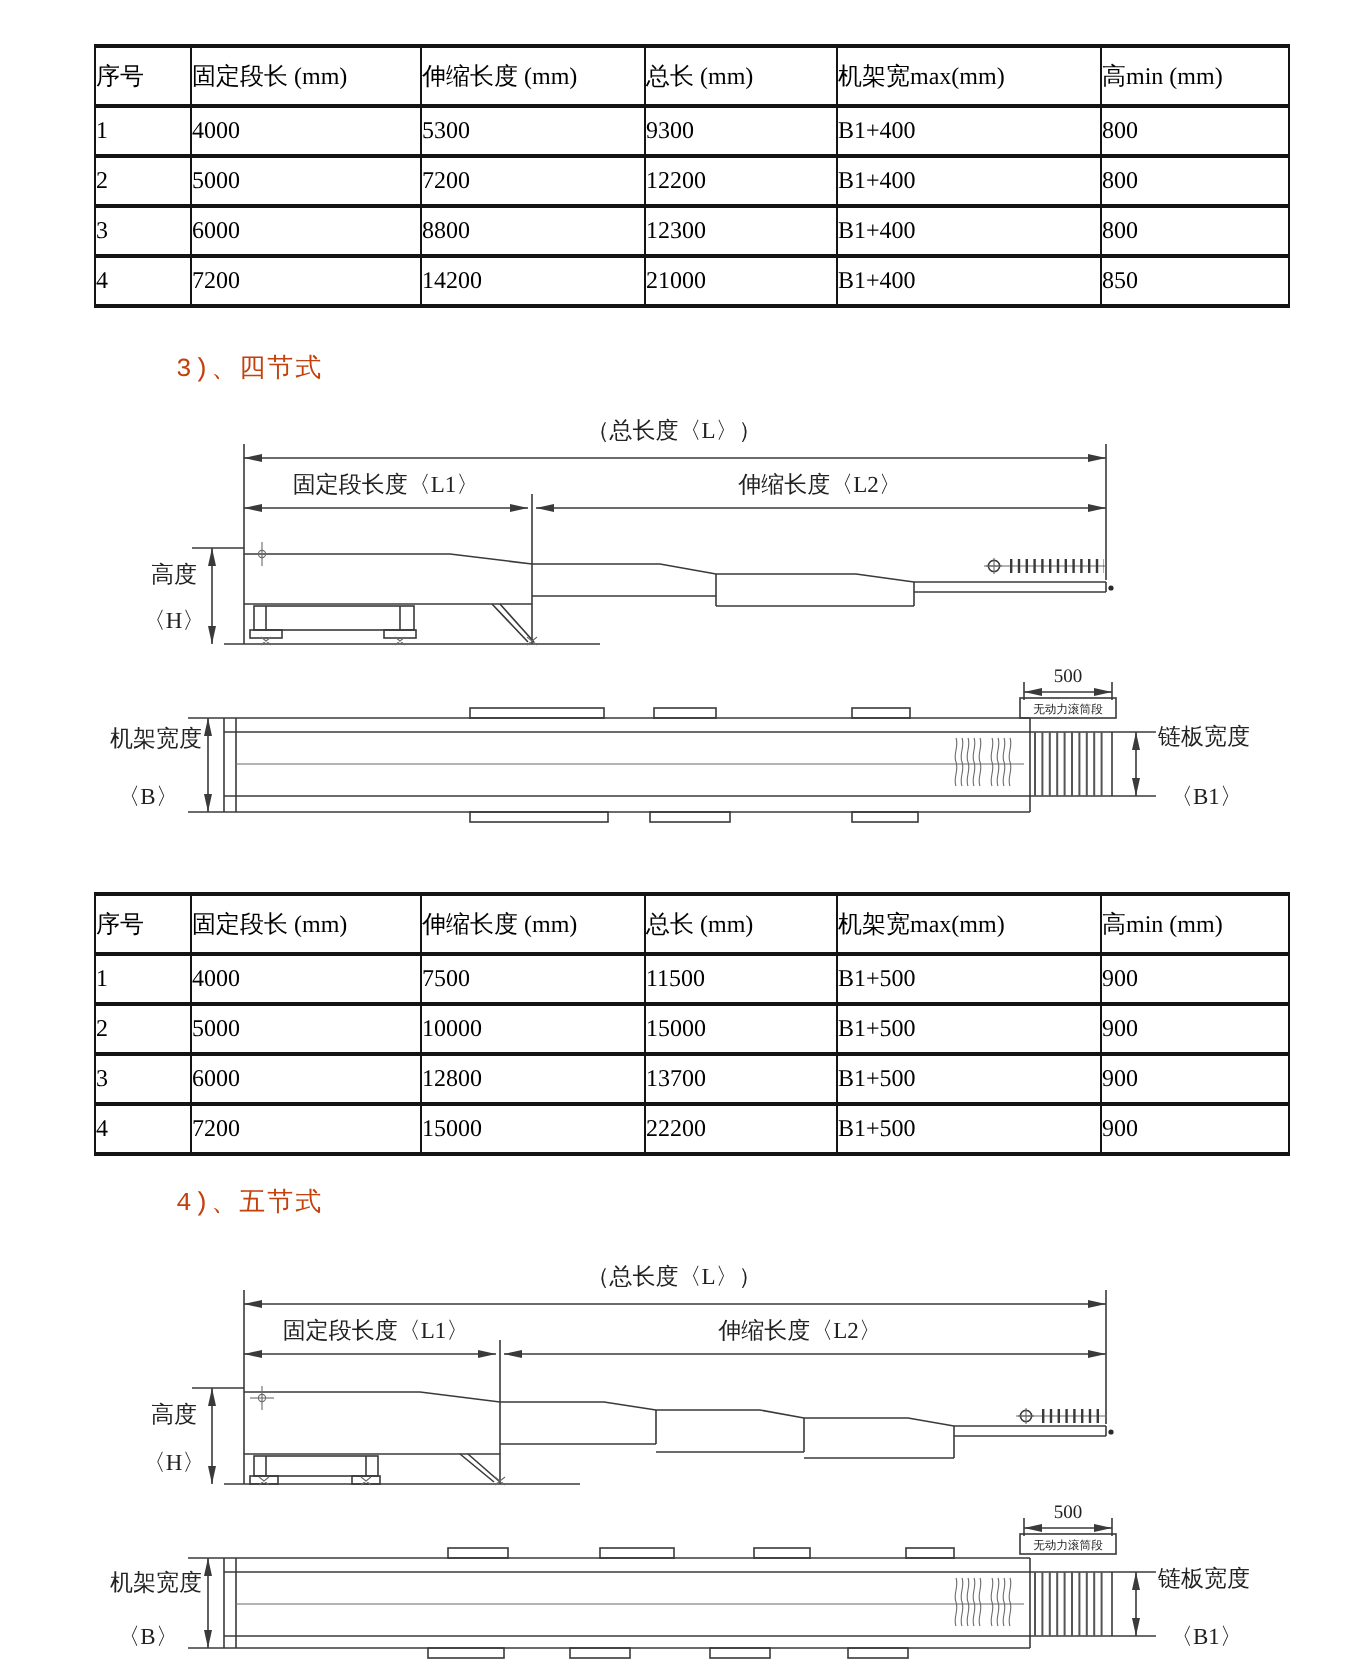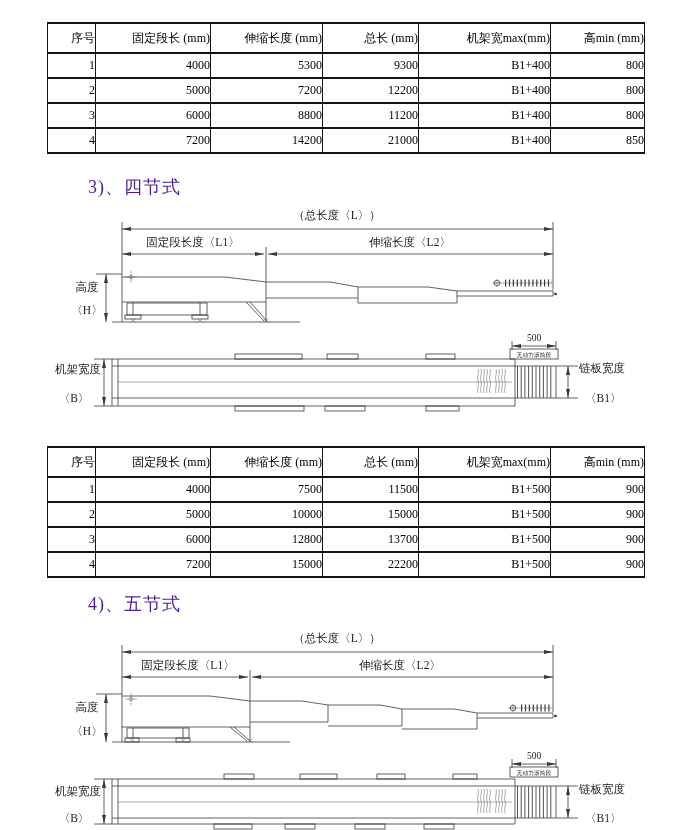--- a/index.html
+++ b/index.html
@@ -4,34 +4,34 @@
 <style>
   html,body{margin:0;padding:0;background:#e8e8e8;}
   .page{
     position:relative;width:680px;height:830px;margin:0 auto;
     background:#ffffff;overflow:hidden;
     font-family:"Liberation Serif","DejaVu Serif",serif;color:#000;
   }
   table.spec{
     position:absolute;left:47px;width:597px;
     border-collapse:collapse;table-layout:fixed;
-    font-size:12px;text-align:right;
+    font-size:12px;text-align:left;
   }
   table.spec th,table.spec td{
     border-left:1px solid #141414;border-right:1px solid #141414;
     border-top:2px solid #141414;border-bottom:2px solid #141414;
     padding:0;font-weight:normal;overflow:hidden;white-space:nowrap;
   }
   table.spec th{height:28px;}
   table.spec td{height:23px;}
   #table1{top:22px;}
   #table2{top:446px;}
   .heading{
-    position:absolute;left:88px;font-size:18px;letter-spacing:1px;
-    color:#4c1d95;white-space:nowrap;
+    position:absolute;left:88px;font-size:13px;letter-spacing:1px;
+    color:#c2410c;white-space:nowrap;font-family:Liberation Mono, monospace;
   }
   #heading1{top:175px;}
   #heading2{top:592px;}
   svg{position:absolute;left:0;display:block;}
   #diagram1{top:202px;}
   #diagram2{top:625px;}
   .ln{stroke:#3a3a3a;stroke-width:.8;fill:none;}
   .thin{stroke:#6a6a6a;stroke-width:.55;fill:none;}
   .tab{fill:#ffffff;stroke:#3a3a3a;stroke-width:.8;}
   .hatch{stroke:#555555;stroke-width:32;stroke-dasharray:1 2.7;fill:none;}
@@ -81,21 +81,21 @@
         <td>5000</td>
         <td>7200</td>
         <td>12200</td>
         <td>B1+400</td>
         <td>800</td>
       </tr>
       <tr>
         <td>3</td>
         <td>6000</td>
         <td>8800</td>
-        <td>11200</td>
+        <td>12300</td>
         <td>B1+400</td>
         <td>800</td>
       </tr>
       <tr>
         <td>4</td>
         <td>7200</td>
         <td>14200</td>
         <td>21000</td>
         <td>B1+400</td>
         <td>850</td>

